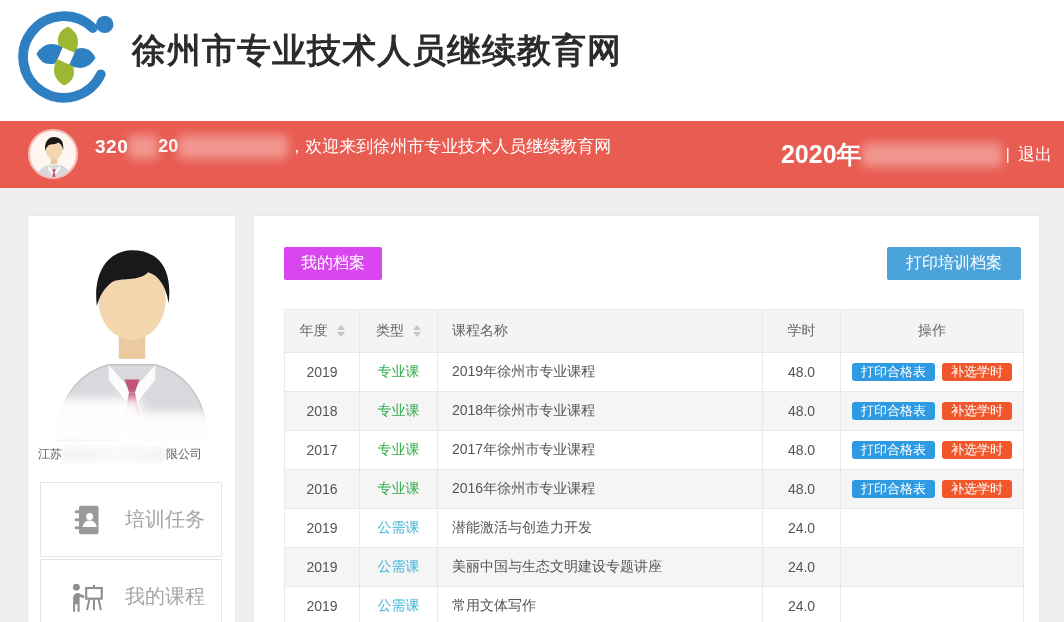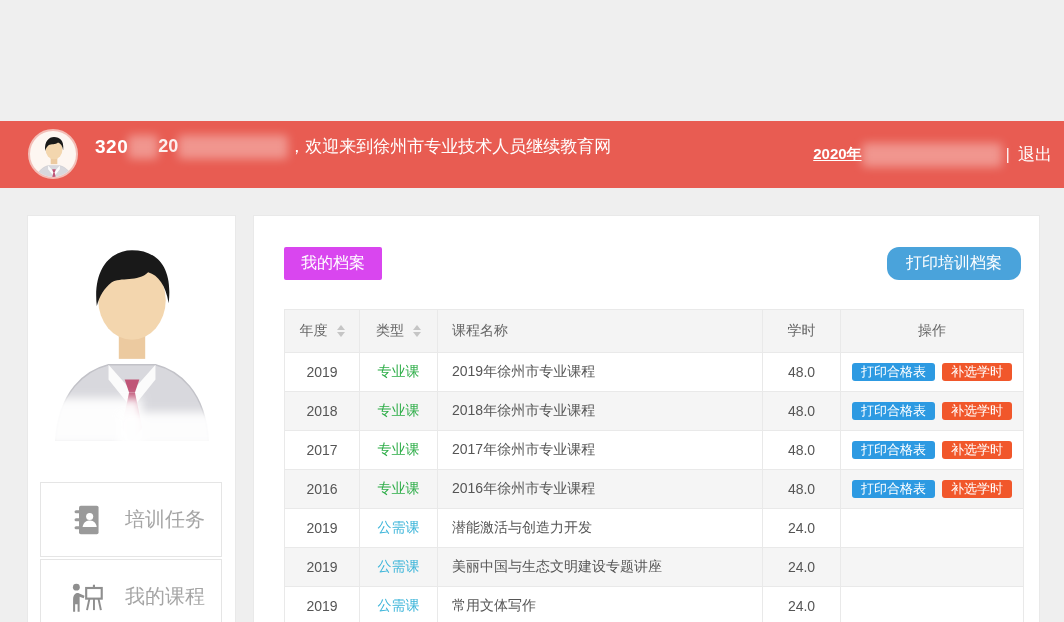--- a/index.html
+++ b/index.html
@@ -15,21 +15,21 @@
 
   
   .banner{position:absolute;top:121px;left:0;width:100%;height:67px;background:#e85c52;color:#fff;}
   .banner-avatar{position:absolute;left:28px;top:8px;width:50px;height:50px;border-radius:50%;
                  background:#fdf6f1;border:2px solid #f3beb7;overflow:hidden;box-sizing:border-box;}
   .banner-avatar svg{position:absolute;left:2px;top:2px;}
   .banner-info{position:absolute;left:95px;top:0;height:51px;display:flex;align-items:center;font-size:17px;}
   .uid{font-weight:bold;font-size:19px;letter-spacing:.5px;}
   .frag{font-weight:bold;font-size:18px;opacity:.9;filter:blur(.6px);}
   .banner-right{position:absolute;right:12px;top:0;height:67px;display:flex;align-items:center;font-size:17px;}
-  .year{font-weight:bold;font-size:15px;text-decoration:underline;}
+  .year{font-weight:bold;font-size:25px;}
   .sep{margin:0 8px 0 4px;opacity:.9;}
   .logout{color:#fff;text-decoration:none;cursor:pointer;}
 
   
   .blur{display:inline-block;border-radius:4px;}
   .on-red{background:rgba(255,244,242,.38);filter:blur(5px);height:24px;vertical-align:middle;}
   .w30{width:30px}.w110{width:110px}.w140{width:140px}
   .on-white{background:linear-gradient(90deg,rgba(225,225,225,.45),rgba(248,248,248,.9),rgba(228,228,228,.4));
             filter:blur(3px);height:15px;width:104px;vertical-align:middle;}
   .patch{position:absolute;background:#fff;filter:blur(5px);opacity:.95;}
@@ -48,21 +48,21 @@
              color:#a5a5a5;font-size:20px;cursor:pointer;}
   .menu-item + .menu-item{margin-top:2px;}
   .mi-icon{display:inline-flex;width:36px;height:36px;align-items:center;justify-content:center;}
 
   
   .panel{position:absolute;left:253px;top:215px;width:787px;height:420px;background:#fff;
          border:1px solid #e9e9e9;box-sizing:border-box;}
   .tab-btn{position:absolute;left:30px;top:31px;width:98px;height:33px;background:#d946ef;color:#fff;
            border:none;border-radius:2px;font-size:16px;font-family:Liberation Sans, sans-serif;cursor:pointer;}
   .print-btn{position:absolute;right:18px;top:31px;width:134px;height:33px;background:#4aa3db;color:#fff;
-             border:none;border-radius:12px;font-size:16px;font-family:inherit;cursor:pointer;}
+             border:none;border-radius:2px;font-size:16px;font-family:inherit;cursor:pointer;}
 
   .course-table{position:absolute;left:30px;top:93px;width:739px;border-collapse:collapse;
                 font-size:14px;color:#555;table-layout:fixed;}
   .course-table th,.course-table td{border:1px solid #e9e9e9;text-align:center;overflow:hidden;}
   .course-table thead th{height:40px;background:#f4f4f4;font-weight:normal;color:#666;}
   .course-table tbody td{height:39px;box-sizing:border-box;background:#fff;}
   .course-table tr.even td{background:#f5f5f5;}
   th.col-3, td.c-course{text-align:left;padding-left:14px;}
   .sort{display:inline-block;vertical-align:middle;margin-left:9px;cursor:pointer;}
   .sort i{display:block;width:0;height:0;border-left:4px solid transparent;border-right:4px solid transparent;}
@@ -85,20 +85,33 @@
       <ellipse cx="60" cy="44" rx="23" ry="27" fill="#f3d6ae"></ellipse>
       <path d="M36,48 C33,22 46,10 60,10 C76,10 88,20 85,46 C83,34 78,27 71,25 C64,32 52,28 46,32 C41,36 38,41 36,48 Z" fill="#191919"></path>
       <path d="M55,98 L65,98 L62,107 L58,107 Z" fill="#c05577"></path>
       <path d="M58,107 L62,107 L67,131 L60,140 L53,131 Z" fill="#c05577"></path>
     </g>
   </defs>
 </svg>
 
 <div class="page">
 
+  <header class="site-header">
+    <svg class="logo" viewBox="0 0 100 100">
+      <path d="M83.2,68.9 A40,40 0 1 1 75.3,23.7" fill="none" stroke="#2f7fc3" stroke-width="9.5" stroke-linecap="round"></path>
+      <circle cx="87" cy="20" r="8.5" fill="#2f7fc3"></circle>
+      <g transform="translate(49,51)">
+        <path d="M-29,-2 Q-20,-17 -3,-9 L-10,7 Q-23,11 -29,-2 Z" fill="#2f7fc3"></path>
+        <path d="M-29,-2 Q-20,-17 -3,-9 L-10,7 Q-23,11 -29,-2 Z" fill="#9cb832" transform="rotate(90)"></path>
+        <path d="M-29,-2 Q-20,-17 -3,-9 L-10,7 Q-23,11 -29,-2 Z" fill="#2f7fc3" transform="rotate(180)"></path>
+        <path d="M-29,-2 Q-20,-17 -3,-9 L-10,7 Q-23,11 -29,-2 Z" fill="#9cb832" transform="rotate(270)"></path>
+      </g>
+    </svg>
+    <h1 class="site-title">徐州市专业技术人员继续教育网</h1>
+  </header>
 
   <div class="banner">
     <div class="banner-avatar">
       <svg width="44" height="52" viewBox="0 0 120 140">
           <use href="#man-figure"></use>
         </svg>
     </div>
     <div class="banner-info">
       <span class="uid">320</span>
       <span class="blur on-red w30"></span>
@@ -115,20 +128,25 @@
   </div>
 
   <aside class="sidebar">
     <div class="photo">
       <svg width="176" height="212" viewBox="0 0 120 140" preserveAspectRatio="xMidYMax meet">
           <use href="#man-figure"></use>
         </svg>
     </div>
     <div class="patch p1"></div>
     <div class="patch p2"></div>
+    <div class="company">
+      <span>江苏</span>
+      <span class="blur on-white"></span>
+      <span>限公司</span>
+    </div>
     <nav class="side-menu">
       <div class="menu-item">
         <span class="mi-icon">
           <svg width="32" height="34" viewBox="0 0 36 36">
             <rect x="9" y="2" width="22" height="32" rx="2" fill="#9a9a9a"></rect>
             <rect x="4" y="7" width="8" height="3.4" rx="1.7" fill="#9a9a9a"></rect>
             <rect x="4" y="16" width="8" height="3.4" rx="1.7" fill="#9a9a9a"></rect>
             <rect x="4" y="25" width="8" height="3.4" rx="1.7" fill="#9a9a9a"></rect>
             <circle cx="21" cy="14" r="4" fill="#fff"></circle>
             <path d="M13,26 C14,19.5 18.5,18.5 21,18.5 C23.5,18.5 28,19.5 29,26 Z" fill="#fff"></path>

